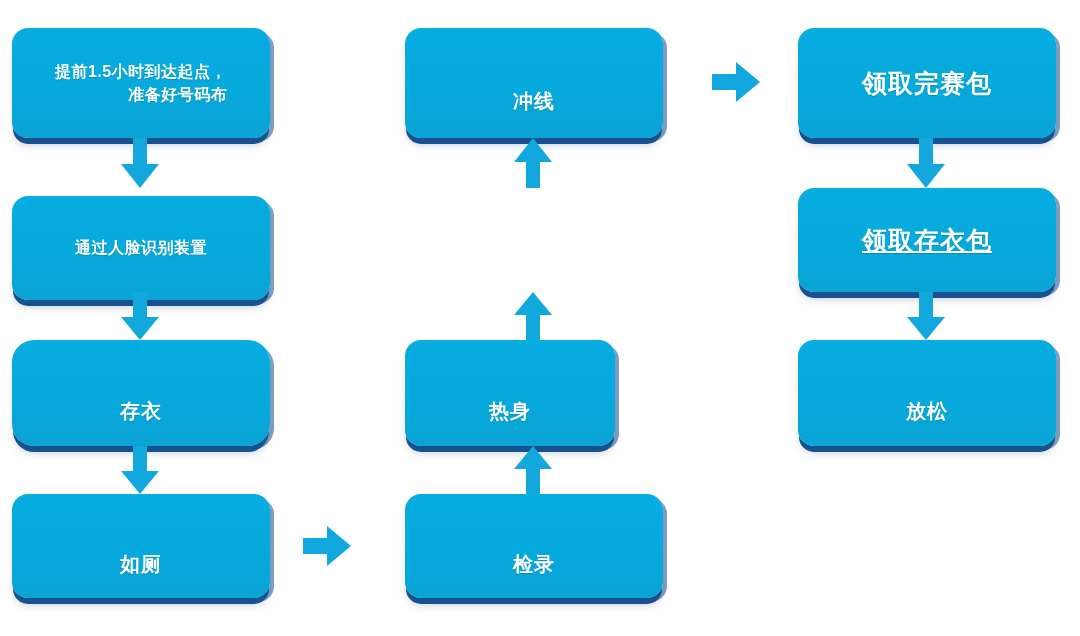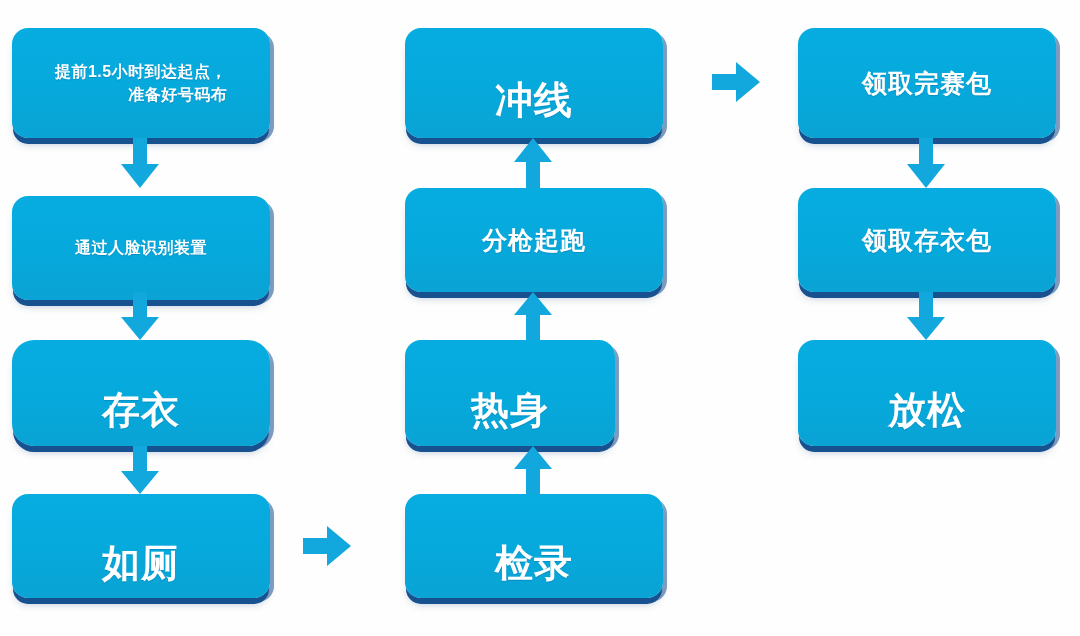--- a/index.html
+++ b/index.html
@@ -29,21 +29,21 @@
       0 7px 0 -1px #17518F,
       4px 4px 0 0 rgba(23,81,143,0.55),
       0 9px 10px -4px rgba(10,60,110,0.35);
     letter-spacing:1px;
     line-height:1.45;
     text-shadow:0 1px 1px rgba(0,60,110,0.22);
     -webkit-font-smoothing:antialiased;
   }
   .node .label { padding:0 14px; display:block; }
 
-  .fs-big   { font-size:38px; font-weight:600;margin-top:36px; }
+  .fs-big   { font-size:20px; font-weight:600;margin-top:36px; }
   .fs-mid   { font-size:25px; font-weight:600; }
   .fs-small { font-size:16px; font-weight:600; letter-spacing:0.5px; }
 
   
   .arrow { position:absolute; }
   .arrow svg { display:block; width:100%; height:100%; }
   .arrow path { fill:#12A8DD; }
 </style>
 </head>
 <body>
@@ -93,23 +93,20 @@
   <div class="node" style="left:405px; top:28px; width:258px; height:110px;">
     <span class="label fs-big">冲线</span>
   </div>
 
   <div class="arrow" style="left:511px; top:138px; width:44px; height:50px;">
     <svg viewBox="0 0 44 50" preserveAspectRatio="none">
       <path d="M22 0 L41 24 H29 V50 H15 V24 H3 Z"></path>
     </svg>
   </div>
 
-  <div class="node" style="left:405px; top:188px; width:258px; height:104px;">
-    <span class="label fs-mid">分枪起跑</span>
-  </div>
 
   <div class="arrow" style="left:511px; top:292px; width:44px; height:48px;">
     <svg viewBox="0 0 44 48" preserveAspectRatio="none">
       <path d="M22 0 L41 23 H29 V48 H15 V23 H3 Z"></path>
     </svg>
   </div>
 
   <div class="node" style="left:405px; top:340px; width:210px; height:106px;">
     <span class="label fs-big">热身</span>
   </div>
@@ -133,21 +130,21 @@
   <div class="node" style="left:798px; top:28px; width:258px; height:110px;">
     <span class="label fs-mid">领取完赛包</span>
   </div>
 
   <div class="arrow" style="left:904px; top:138px; width:44px; height:50px;">
     <svg viewBox="0 0 44 50" preserveAspectRatio="none">
       <path d="M15 0 H29 V26 H41 L22 50 L3 26 H15 Z"></path>
     </svg>
   </div>
 
-  <div class="node" style="left:798px; top:188px; width:258px; height:104px;">
+  <div class="node" style="left:798px; top:188px; width:258px; height:104px;text-decoration:underline;">
     <span class="label fs-mid">领取存衣包</span>
   </div>
 
   <div class="arrow" style="left:904px; top:292px; width:44px; height:48px;">
     <svg viewBox="0 0 44 48" preserveAspectRatio="none">
       <path d="M15 0 H29 V25 H41 L22 48 L3 25 H15 Z"></path>
     </svg>
   </div>
 
   <div class="node" style="left:798px; top:340px; width:258px; height:106px;">

